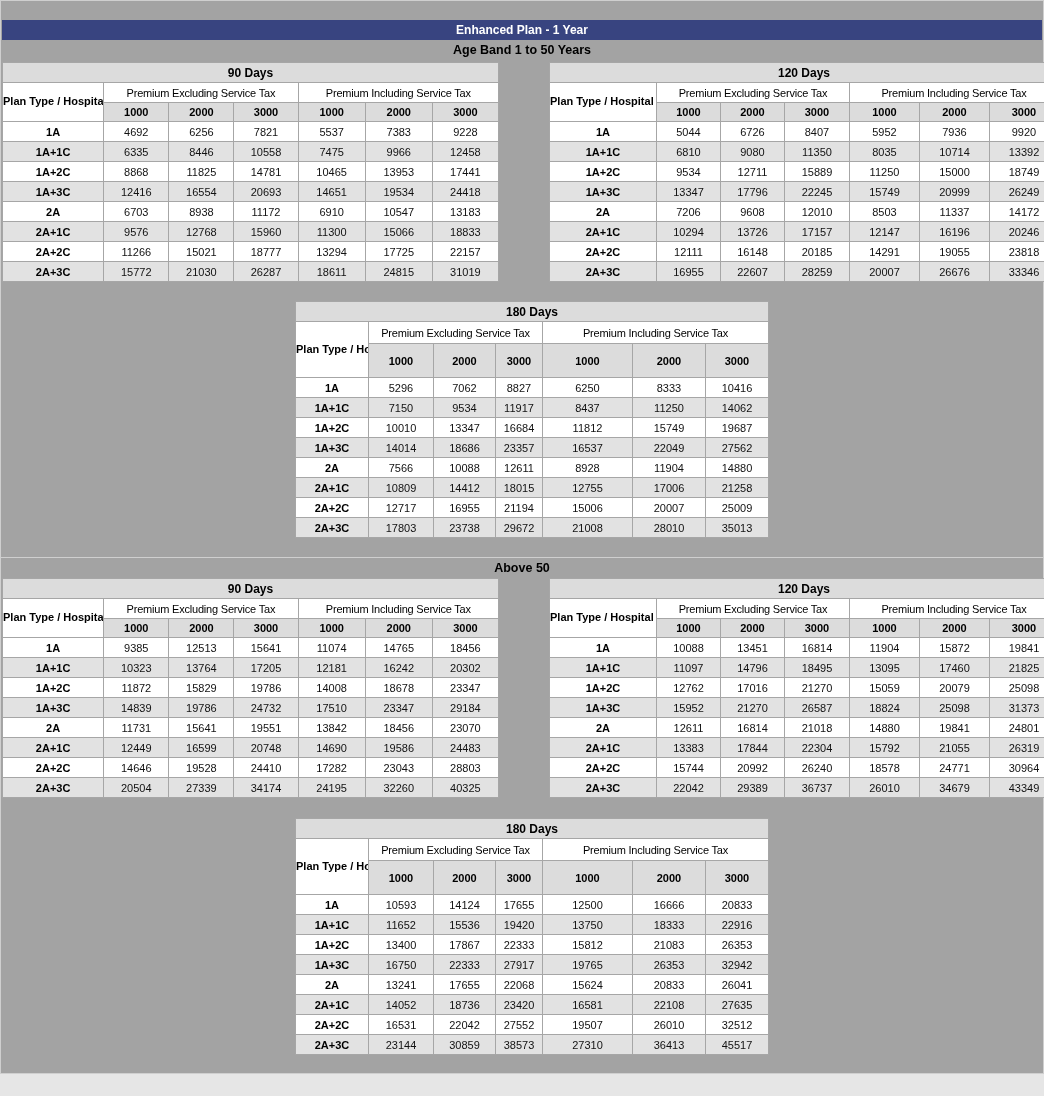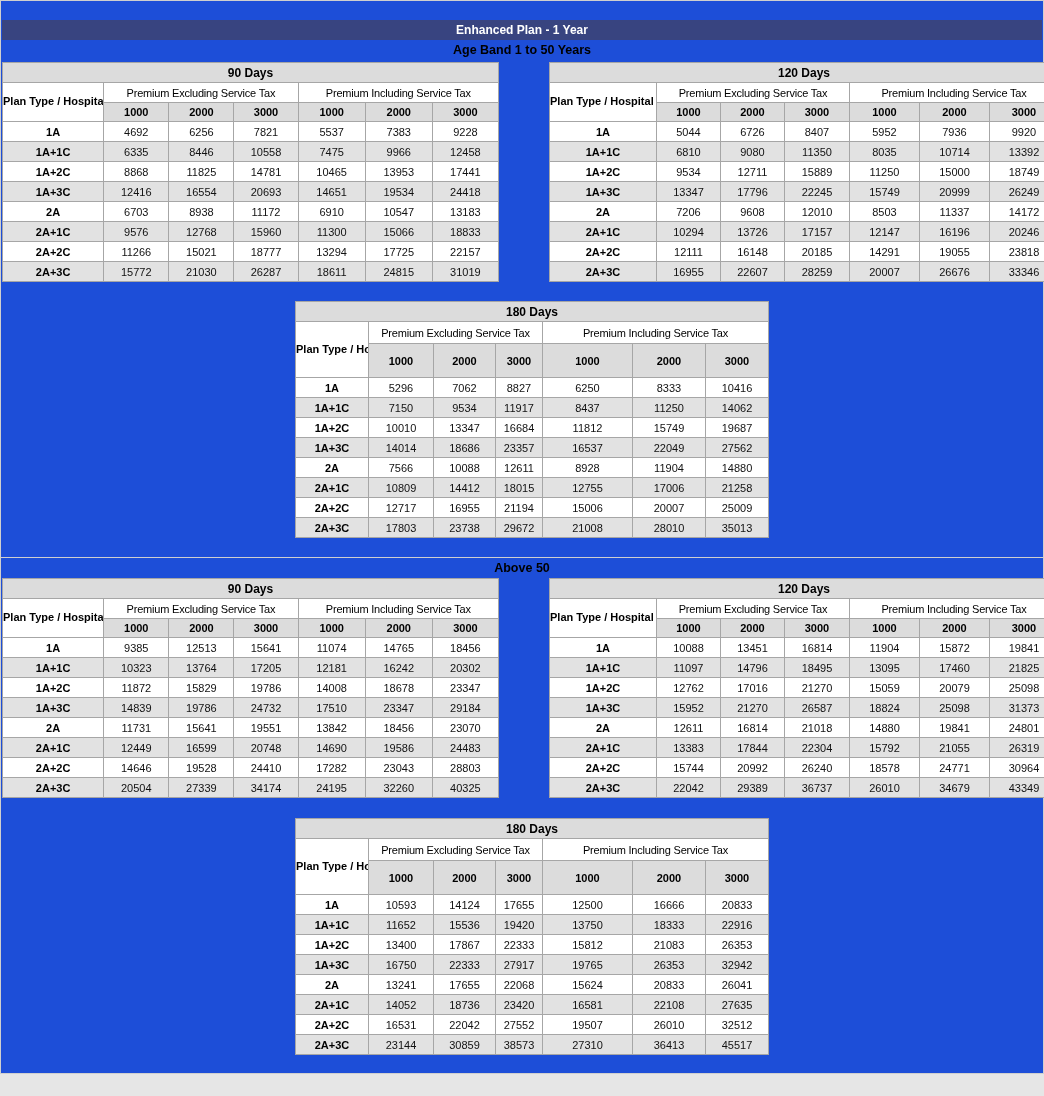--- a/index.html
+++ b/index.html
@@ -1,17 +1,17 @@
 <!DOCTYPE html>
 <html><head>
 <meta charset="utf-8">
 <style>
   html,body{margin:0;padding:0;background:#fff;}
   .page{
-    position:relative;width:1044px;height:1096px;background:#1d4ed8;
+    position:relative;width:1044px;height:1096px;background:#a3a3a3;
     font-family:"Liberation Sans",sans-serif;color:#000;overflow:hidden;
   }
   .frame{
     position:absolute;left:0;top:0;width:1042px;height:1072px;
     border:1px solid #CFCFCF;pointer-events:none;
   }
   .band{
     position:absolute;left:2px;right:2px;top:20px;height:20px;
     display:flex;align-items:center;justify-content:center;
     font-size:12px;font-weight:bold;

